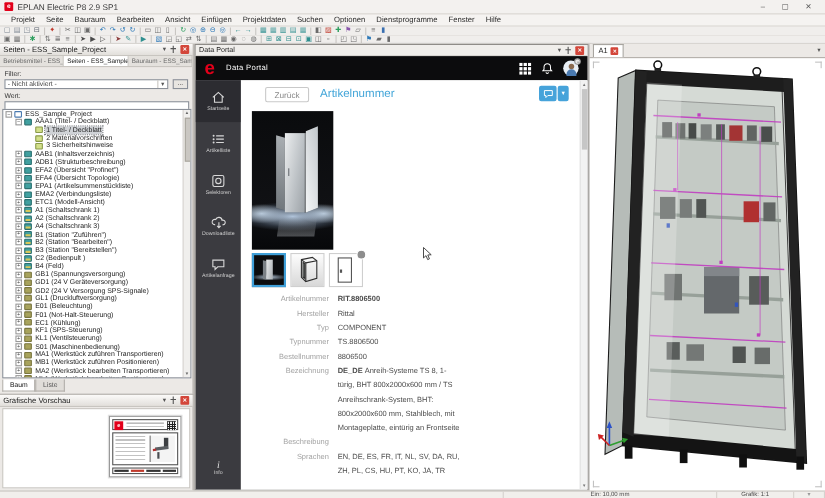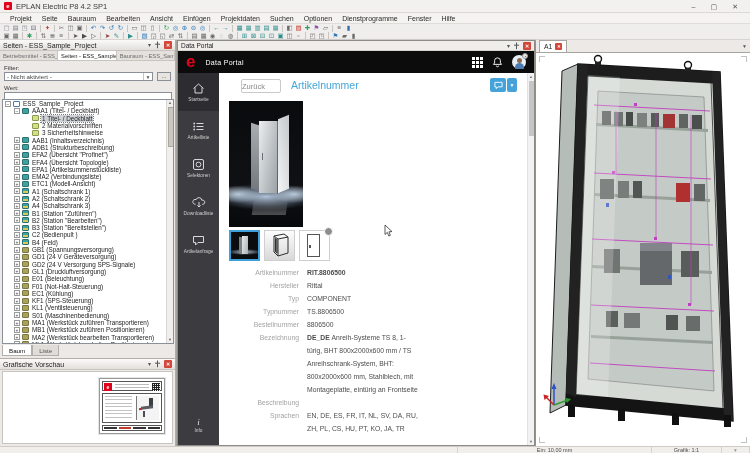--- a/index.html
+++ b/index.html
@@ -96,21 +96,21 @@
   .dp-item.active{background:#2c2c31;}
   .dp-item-label{font-size:4.8px;color:#cfcfcf;}
   .dp-info{margin-top:auto;margin-bottom:12px;display:flex;flex-direction:column;align-items:center;gap:1px;}
   .dp-info .iglyph{color:#e0e0e0;font-size:9px;font-family:"Liberation Serif",serif;font-style:italic;}
   .dp-content{position:absolute;left:41px;top:32px;right:0;bottom:0;background:#fff;overflow:hidden;}
   .dp-scrollbar{position:absolute;right:0;top:0;bottom:0;width:7px;background:#f2f2f2;border-left:1px solid #e2e2e2;}
   .dp-scrollbar .arr{font-size:4px;color:#777;text-align:center;line-height:7px;}
   .dp-scrollbar .arr.dn{position:absolute;bottom:0;left:0;right:0;}
   .dp-scrollbar .thumb{position:absolute;left:1px;right:1px;top:8px;height:55px;background:#c6c6c6;}
   .dp-toprow{position:absolute;left:0;top:0;right:7px;height:26px;}
-  .back-btn{position:absolute;left:22px;top:6px;width:40px;height:14px;border:1px solid #c9c9c9;border-radius:2px;background:#fff;font-size:7.5px;color:#8a8a8a;line-height:13px;}
+  .back-btn{position:absolute;left:22px;top:6px;width:40px;height:14px;border:1px solid #c9c9c9;border-radius:2px;background:#fff;font-size:7.5px;color:#8a8a8a;text-align:center;line-height:13px;}
   .dp-heading{position:absolute;left:72px;top:6px;font-size:10.5px;color:#44a6d9;font-weight:400;}
   .dp-actions{position:absolute;right:10px;top:5px;display:flex;gap:1px;}
   .act-btn{height:14px;background:#46a3da;border-radius:2px;display:flex;align-items:center;justify-content:center;}
   .act-btn.main{width:16px;} .act-btn.dd{width:10px;color:#fff;font-size:5px;}
   .product-image{position:absolute;left:10px;top:28px;width:74px;height:126px;overflow:hidden;background:
      radial-gradient(ellipse 95% 14% at 50% 76%, rgba(185,205,228,.95), rgba(110,130,155,.3) 55%, transparent 75%),
      radial-gradient(ellipse 45% 10% at 12% 74%, rgba(225,240,252,.95), transparent 70%),
      radial-gradient(ellipse 45% 10% at 88% 74%, rgba(225,240,252,.95), transparent 70%),
      linear-gradient(#0a0b0d,#101114 70%,#07080a);}
   .cab-side{position:absolute;left:22px;top:23px;width:8px;height:66px;background:linear-gradient(#a8adb1,#72787d);transform:skewY(16deg);}
@@ -153,21 +153,21 @@
   .sb-seg{border-right:1px solid #d5d2ce;font-size:5.5px;color:#4a4a4a;line-height:6px;text-align:center;}
   .sb-0{width:458px;} .sb-1{width:194px;} .sb-2{width:70px;} .sb-3{flex:1;color:#999;}
 </style>
 </head>
 <body>
 
 <div class="app">
 
   <div class="titlebar">
     <span class="title-icon">e</span>
-    <span class="title-text">EPLAN Electric P8 4.2 SP1</span>
+    <span class="title-text">EPLAN Electric P8 2.9 SP1</span>
     <span class="win-controls">
       <span>–</span>
       <span>▢</span>
       <span>✕</span>
     </span>
   </div>
 
   <div class="menubar" id="menubar">
       <span class="menu-item">Projekt</span>
       <span class="menu-item">Seite</span>

